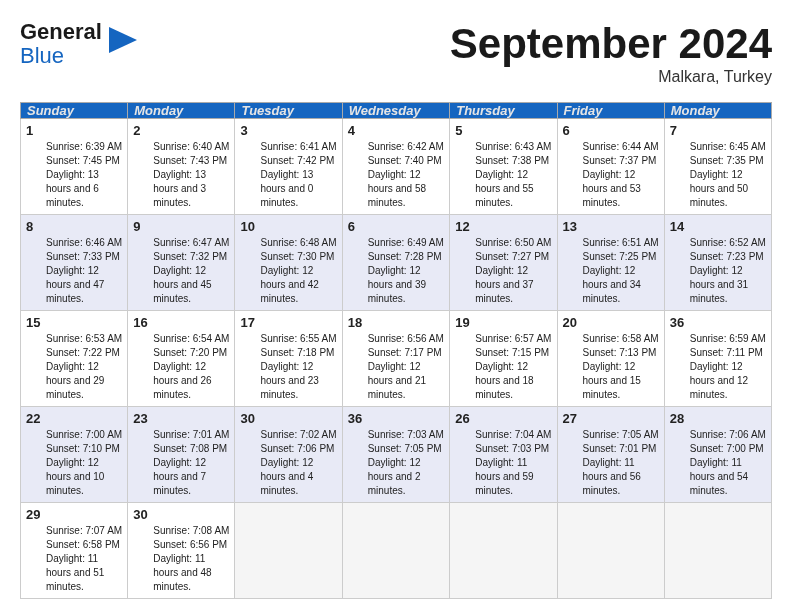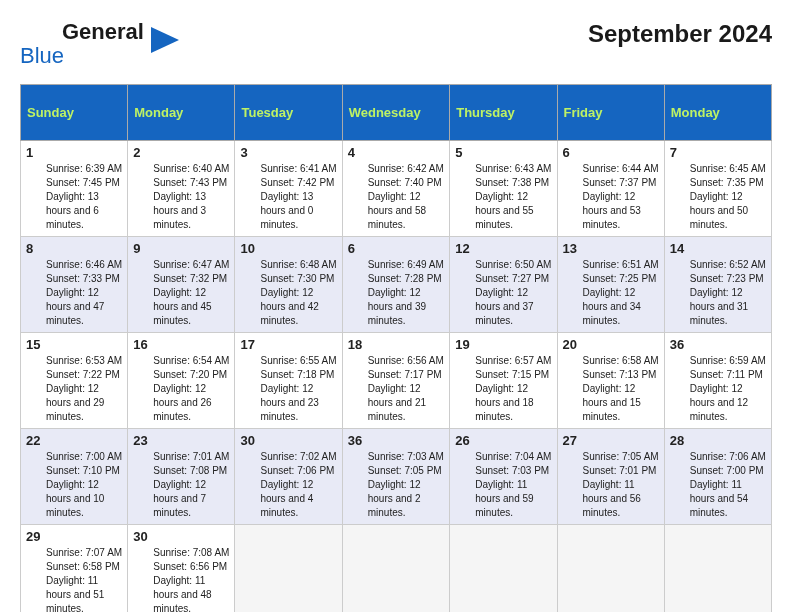--- a/index.html
+++ b/index.html
@@ -18,40 +18,41 @@
     }
     .logo {
       display: flex;
       flex-direction: column;
       align-items: flex-start;
     }
     .title-block {
       text-align: right;
     }
     .month-title {
-      font-size: 24px;
+      font-size: 42px;
       font-weight: bold;
       color: #1a1a1a;
     }
     .location {
       font-size: 16px;
       color: #333;
     }
     .calendar {
       width: 100%;
       border-collapse: collapse;
     }
     .calendar th {
       background-color: #1565c0;
-      color: #bef264;
+      color: #e5e5e5;
       font-size: 13px;
       font-weight: bold;
-      padding: 20px 6px;
+      padding: 0 6px;
       text-align: left;
       border: 1px solid #aaa;
+      font-style: italic;
     }
     .calendar td {
       vertical-align: top;
       border: 1px solid #ccc;
       padding: 4px 5px;
       font-size: 10.5px;
       color: #222;
       width: 108px;
       min-height: 80px;
       background: #fff;
@@ -80,30 +81,31 @@
       gap: 4px;
     }
   </style>
 </head>
 <body>
 
 <div class="header">
   <div class="logo">
     <div class="logo-wrapper">
       <div style="line-height:1.1">
-        <span style="font-size:22px; font-weight:bold; color:#1a1a1a;margin-left:42px;">General</span><br>
+        <span style="font-size:22px; font-weight:bold; color:#1a1a1a;">General</span><br>
         <span style="font-size:22px; font-weight:normal; color:#1565c0;">Blue</span>
       </div>
       <svg width="28" height="26" viewBox="0 0 28 26" style="margin-left:3px; margin-top:-8px;">
         <polygon points="0,0 28,13 0,26" fill="#1565c0"></polygon>
       </svg>
     </div>
   </div>
   <div class="title-block">
     <div class="month-title">September 2024</div>
+    <div class="location">Malkara, Turkey</div>
   </div>
 </div>
 
 <table class="calendar">
   <thead>
     <tr>
     <th>Sunday</th>
         <th>Monday</th>
         <th>Tuesday</th>
         <th>Wednesday</th>

